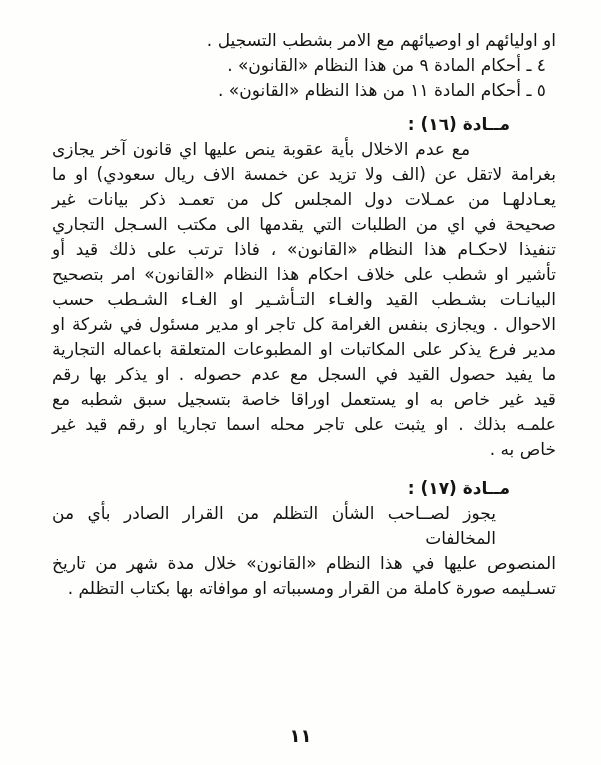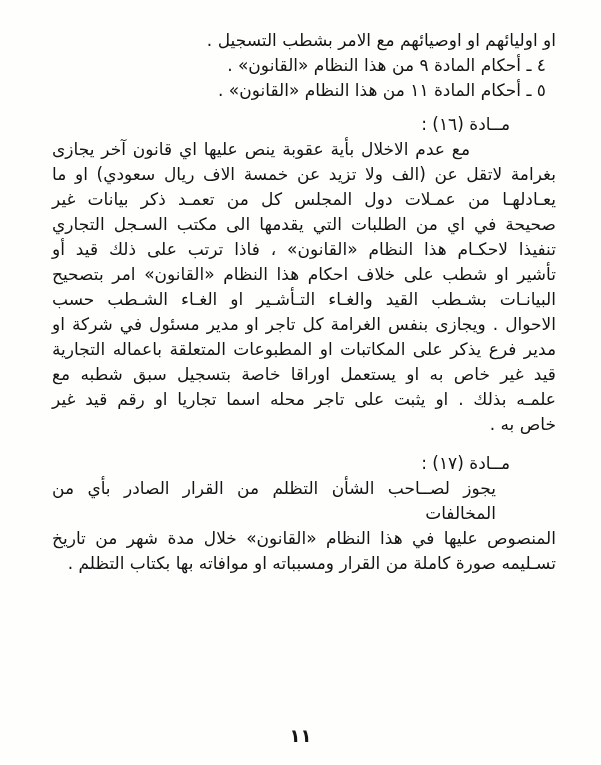--- a/index.html
+++ b/index.html
@@ -29,21 +29,21 @@
   .num-list {
     margin: 0;
   }
   .list-line {
     text-align: right;
     padding-right: 10px;
   }
   .article-heading {
     margin: 9px 0 0 0;
     font-size: 17px;
-    font-weight: normal;
+    font-weight: bold;
     text-align: right;
     padding-right: 46px;
   }
   .article-body {
     margin: 0;
   }
   .jline {
     text-align: justify;
     text-align-last: justify;
     white-space: normal;
@@ -90,20 +90,21 @@
   <div class="article-body indent-first-lg">
       <div class="jline">مع عدم الاخلال بأية عقوبة ينص عليها اي قانون آخر يجازى</div>
       <div class="jline">بغرامة لاتقل عن (الف ولا تزيد عن خمسة الاف ريال سعودي) او ما</div>
       <div class="jline">يعـادلهـا من عمـلات دول المجلس كل من تعمـد ذكر بيانات غير</div>
       <div class="jline">صحيحة في اي من الطلبات التي يقدمها الى مكتب السـجل التجاري</div>
       <div class="jline">تنفيذا لاحكـام هذا النظام «القانون» ، فاذا ترتب على ذلك قيد أو</div>
       <div class="jline">تأشير او شطب على خلاف احكام هذا النظام «القانون» امر بتصحيح</div>
       <div class="jline">البيانـات بشـطب القيد والغـاء التـأشـير او الغـاء الشـطب حسب</div>
       <div class="jline">الاحوال . ويجازى بنفس الغرامة كل تاجر او مدير مسئول في شركة او</div>
       <div class="jline">مدير فرع يذكر على المكاتبات او المطبوعات المتعلقة باعماله التجارية</div>
+      <div class="jline">ما يفيد حصول القيد في السجل مع عدم حصوله . او يذكر بها رقم</div>
       <div class="jline">قيد غير خاص به او يستعمل اوراقا خاصة بتسجيل سبق شطبه مع</div>
       <div class="jline">علمـه بذلك . او يثبت على تاجر محله اسما تجاريا او رقم قيد غير</div>
       <div class="jline">خاص به .</div>
     </div>
 
   <h2 class="article-heading spacer-before">مــادة (١٧) :</h2>
 
   <div class="article-body indent-first-md">
       <div class="jline">يجوز لصــاحب الشأن التظلم من القرار الصادر بأي من المخالفات</div>
       <div class="jline">المنصوص عليها في هذا النظام «القانون» خلال مدة شهر من تاريخ</div>

